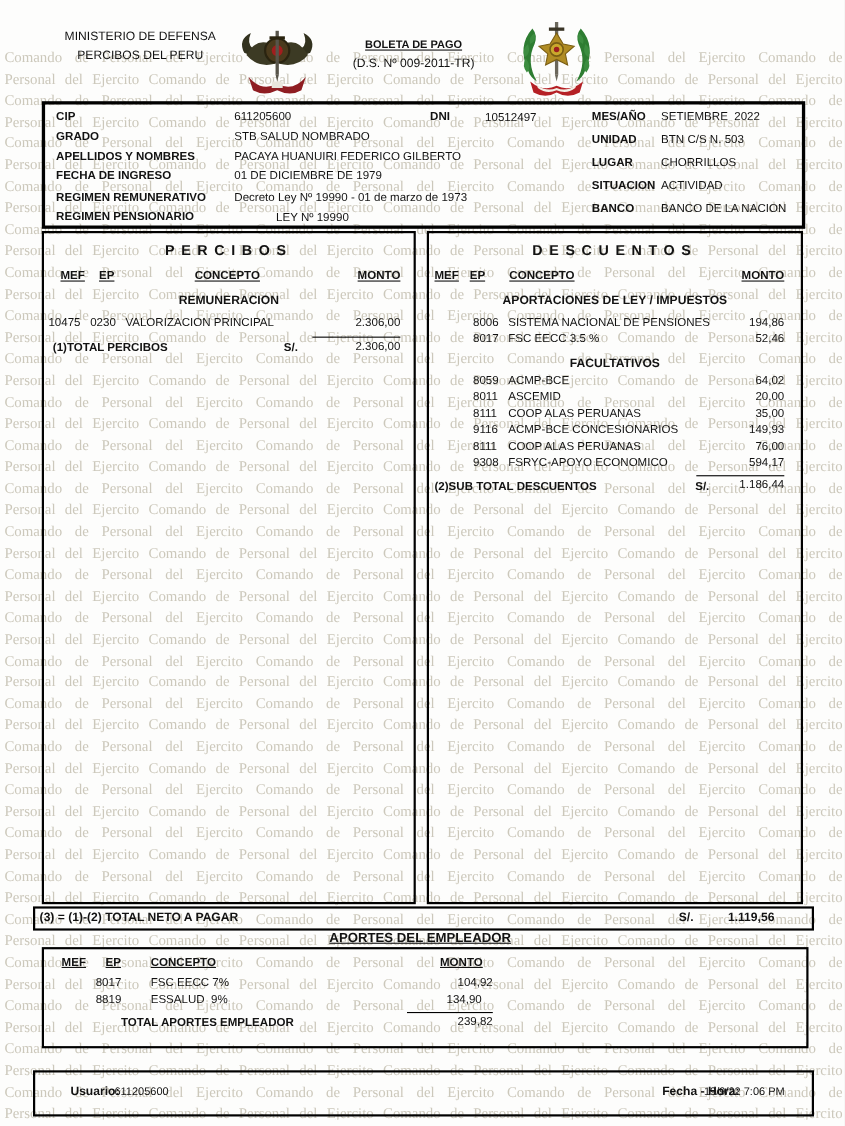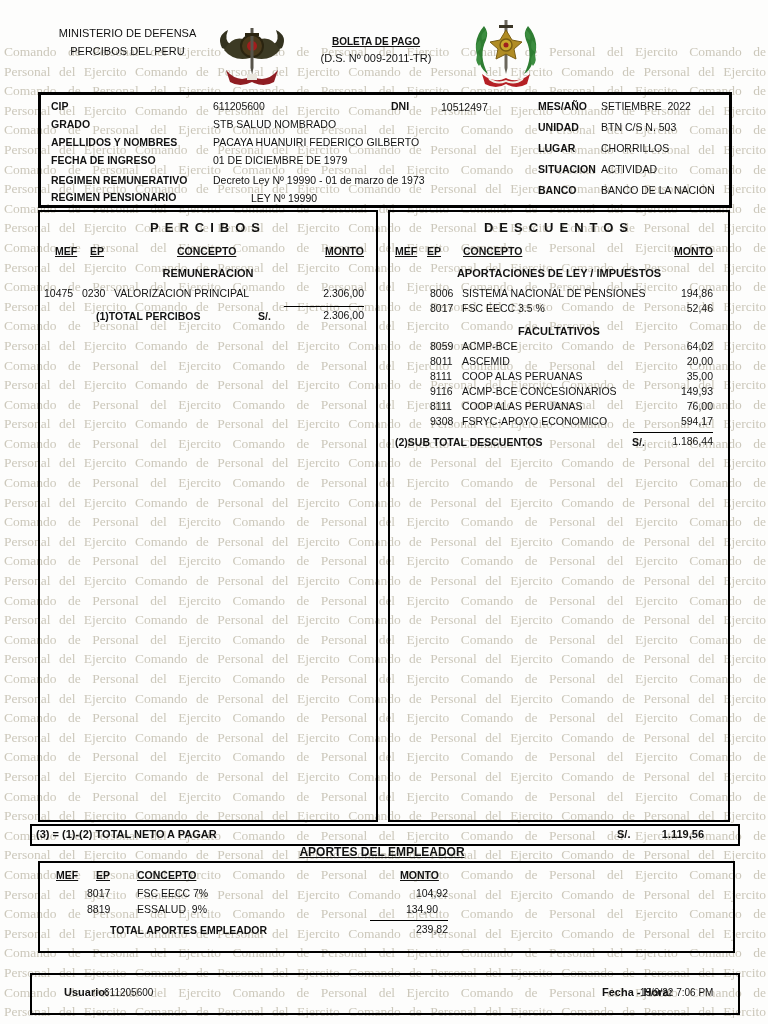--- a/index.html
+++ b/index.html
@@ -119,21 +119,21 @@
     <div class="abs b c fs11" style="left:0;top:55px;width:100%;">REMUNERACION</div>
 
     <div>
       <div class="abs" style="left:4px;top:75px;">10475</div>
       <div class="abs" style="left:42px;top:75px;">0230</div>
       <div class="abs" style="left:74px;top:75px;">VALORIZACION PRINCIPAL</div>
       <div class="abs" style="right:12px;top:75px;">2.306,00</div>
     </div>
 
     <div>
-      <div class="abs b" style="left:8px;top:98px;margin-left:48px;">(1)TOTAL PERCIBOS</div>
+      <div class="abs b" style="left:8px;top:98px;">(1)TOTAL PERCIBOS</div>
       <div class="abs b" style="left:218px;top:98px;">S/.</div>
       <div class="abs r ovl" style="right:12px;top:94px;width:80px;">2.306,00</div>
     </div>
   </div>
 
   <div class="box" style="left:388px;top:210px;width:338px;height:608px;">
     <div class="abs b c title-sp" style="left:0;top:8px;width:100%;">DESCUENTOS</div>
 
     <div class="abs b u" style="left:5px;top:33px;">MEF</div>
     <div class="abs b u" style="left:37px;top:33px;">EP</div>

